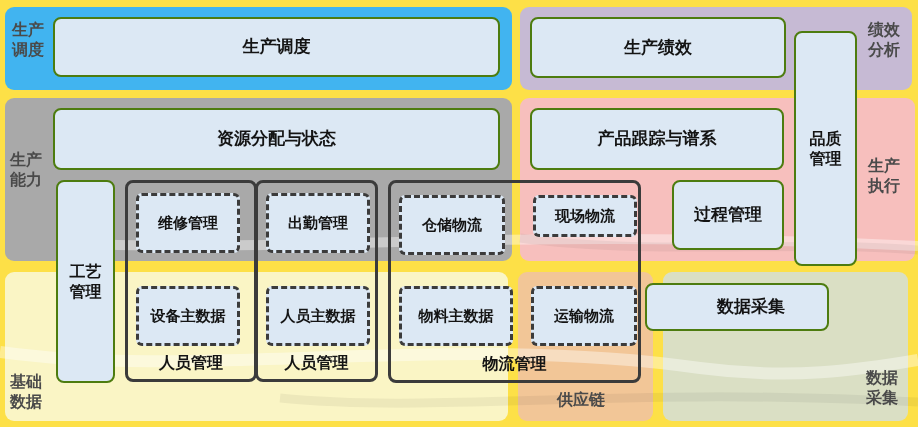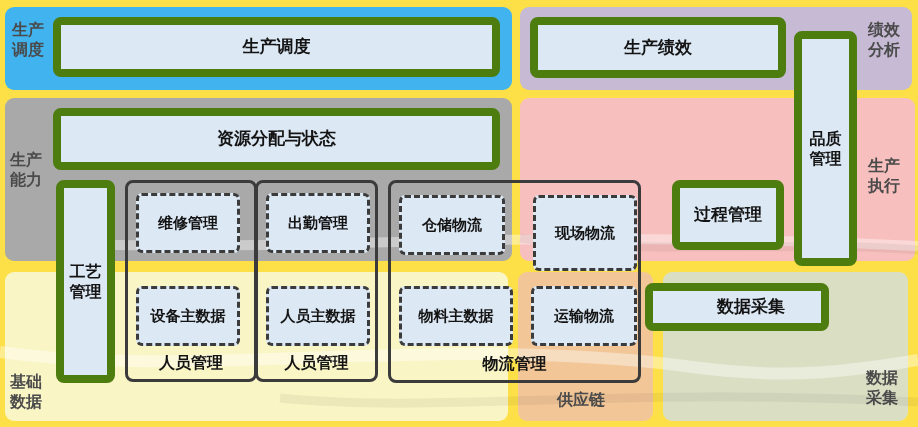--- a/index.html
+++ b/index.html
@@ -16,21 +16,21 @@
   .r-supplychain{left:518px;top:272px;width:135px;height:149px;background:#F2C697;}
   .r-datacollection{left:663px;top:272px;width:245px;height:149px;background:#DADFC4;}
 
   .rlabel{
     position:absolute;font-weight:bold;font-size:16px;line-height:1.22;
     color:#4A4A4A;white-space:pre-line;z-index:3;
   }
   .swoosh{position:absolute;left:0;top:0;z-index:2;pointer-events:none;}
 
   .box{
-    position:absolute;background:#DCE8F4;border:8px solid #4d7c0f;border-radius:8px;
+    position:absolute;background:#DCE8F4;border:2px solid #4d7c0f;border-radius:8px;
     display:flex;align-items:center;justify-content:center;text-align:center;
     font-weight:bold;font-size:17px;color:#141414;box-sizing:border-box;
     white-space:pre-line;line-height:1.25;z-index:3;
   }
   .b-scheduling{left:53px;top:17px;width:447px;height:60px;}
   .b-performance{left:530px;top:17px;width:256px;height:61px;}
   .b-quality{left:794px;top:15px;width:63px;height:235px;font-size:16px;margin-top:16px;}
   .b-resource{left:53px;top:108px;width:447px;height:62px;}
   .b-tracking{left:530px;top:108px;width:254px;height:62px;}
   .b-process{left:672px;top:180px;width:112px;height:70px;}
@@ -49,21 +49,21 @@
     font-weight:bold;font-size:16px;color:#141414;
   }
   .dashed{
     position:absolute;background:#DCE8F4;border:3px dashed #3B3B3B;border-radius:6px;
     display:flex;align-items:center;justify-content:center;
     font-weight:bold;font-size:15px;color:#141414;box-sizing:border-box;text-align:center;
   }
   .d-a{left:8px;top:10px;width:104px;height:60px;}
   .d-b{left:8px;top:103px;width:104px;height:60px;}
   .d-l1{left:8px;top:12px;width:106px;height:60px;}
-  .d-l2{left:142px;top:12px;width:104px;height:76px;}
+  .d-l2{left:142px;top:12px;width:104px;height:42px;}
   .d-l3{left:8px;top:103px;width:114px;height:60px;}
   .d-l4{left:140px;top:103px;width:106px;height:60px;}
 
   .l-scheduling{left:12px;top:20px;}
   .l-performance{left:868px;top:20px;}
   .l-capacity{left:10px;top:150px;}
   .l-execution{left:868px;top:156px;}
   .l-masterdata{left:10px;top:372px;}
   .l-supplychain{left:557px;top:390px;}
   .l-datacollection{left:866px;top:368px;}
@@ -100,20 +100,21 @@
 数据</div>
   <div class="rlabel l-supplychain">供应链</div>
   <div class="rlabel l-datacollection">数据
 采集</div>
 
   <div class="box b-scheduling">生产调度</div>
   <div class="box b-performance">生产绩效</div>
   <div class="box b-quality">品质
 管理</div>
   <div class="box b-resource">资源分配与状态</div>
+  <div class="box b-tracking">产品跟踪与谱系</div>
   <div class="box b-process">过程管理</div>
   <div class="box b-craft">工艺
 管理</div>
   <div class="box b-dataacq">数据采集</div>
 
   <div class="group g-equipment">
     <div class="dashed d-a">维修管理</div>
     <div class="dashed d-b">设备主数据</div>
     <div class="glabel">人员管理</div>
   </div>

